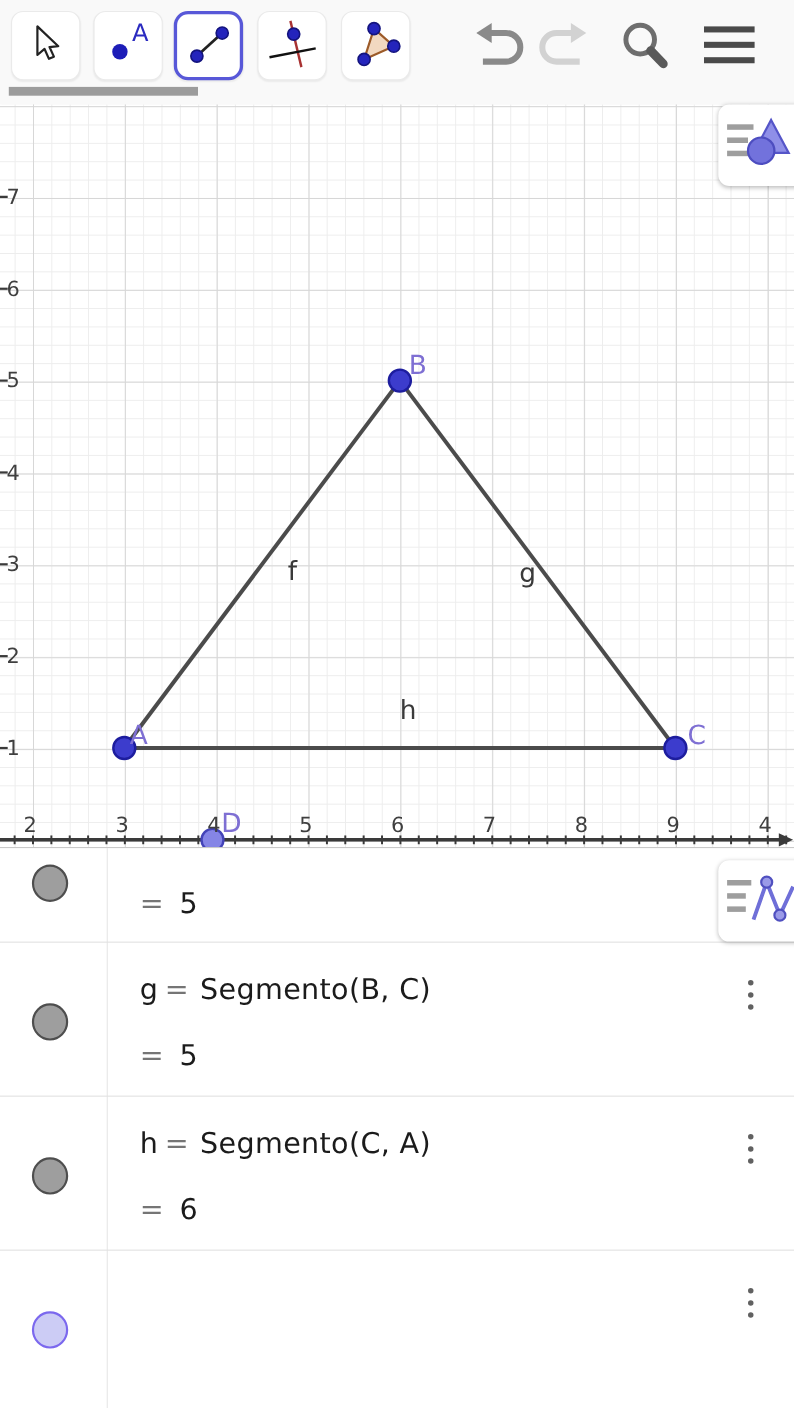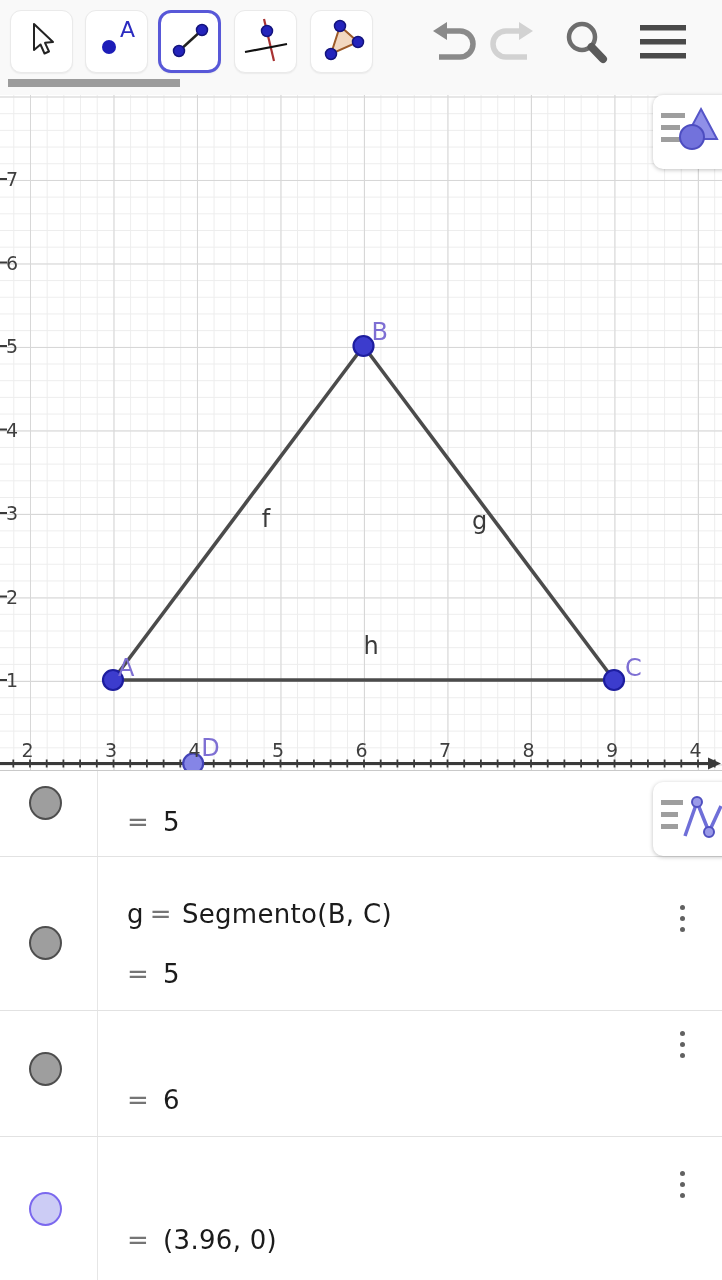--- a/index.html
+++ b/index.html
@@ -260,46 +260,46 @@
           <rect x="2" y="12" width="22" height="5" fill="#9e9e9e"></rect>
           <rect x="2" y="24" width="17" height="5" fill="#9e9e9e"></rect>
           <rect x="2" y="36" width="17" height="5" fill="#9e9e9e"></rect>
           <polyline points="26,48 38,14 50,44 62,18" fill="none" stroke="#6f6fd8" stroke-width="3.5"></polyline>
           <circle cx="38" cy="14" r="5" fill="#9a9ae8" stroke="#5050c0" stroke-width="2"></circle>
           <circle cx="50" cy="44" r="5" fill="#9a9ae8" stroke="#5050c0" stroke-width="2"></circle>
         </svg>
       </span>
     </div>
 
-    <div class="arow" style="top:100px;height:140px">
+    <div class="arow" style="top:86px;height:140px">
       <span class="marble gray" style="top:55px"></span>
       <div class="defline" style="top:28px"><span>g</span><span class="eqgray">=</span><span>Segmento(B, C)</span></div>
       <div class="valline" style="top:88px"><span class="eqgray first">=</span><span>5</span></div>
       <button class="dotsbtn" style="top:24px">
           <i></i>
           <i></i>
           <i></i>
         </button>
       <div class="rowline"></div>
     </div>
 
     <div class="arow" style="top:226px;height:140px">
       <span class="marble gray" style="top:55px"></span>
+      <div class="defline" style="top:28px"><span>h</span><span class="eqgray">=</span><span>Segmento(C, A)</span></div>
       <div class="valline" style="top:88px"><span class="eqgray first">=</span><span>6</span></div>
       <button class="dotsbtn" style="top:24px">
           <i></i>
           <i></i>
           <i></i>
         </button>
       <div class="rowline"></div>
     </div>
 
     <div class="arow" style="top:366px;height:144px">
       <span class="marble lilac" style="top:55px"></span>
-      <div class="valline" style="top:88px"><span class="eqgray first">=</span><span>(3.96, 0)</span></div>
       <button class="dotsbtn" style="top:24px">
           <i></i>
           <i></i>
           <i></i>
         </button>
     </div>
 
   </div>
 </div>
 

